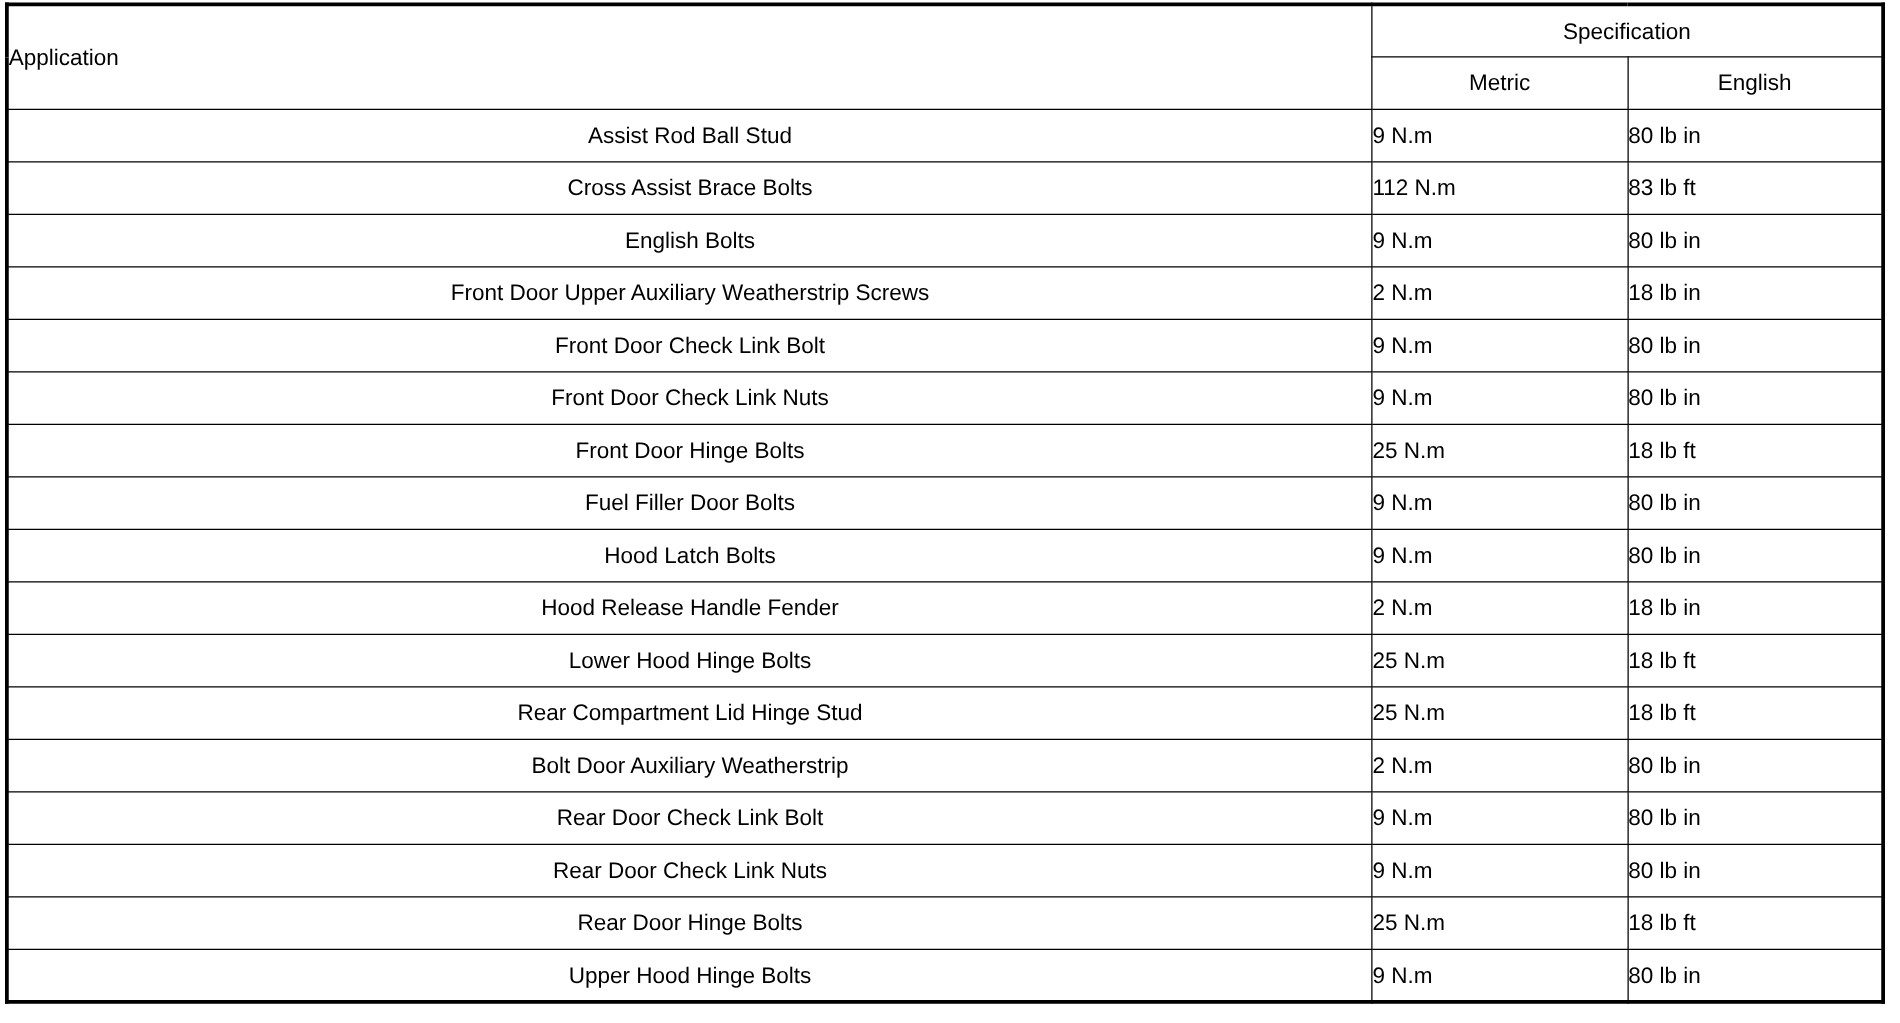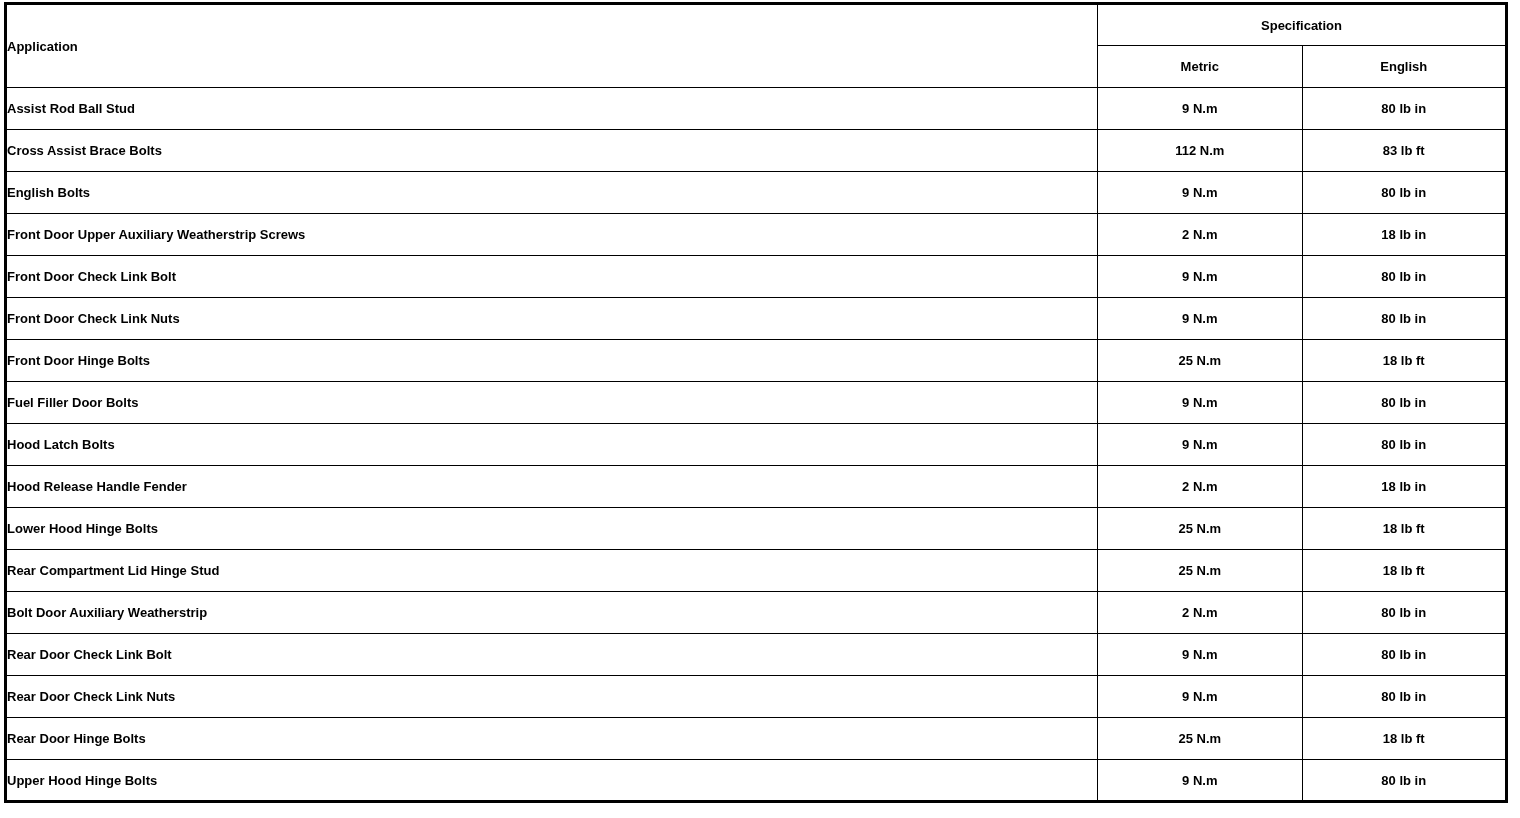--- a/index.html
+++ b/index.html
@@ -23,22 +23,22 @@
   table.spec-table {
     border-collapse: collapse;
     width: 1504px;
     table-layout: fixed;
     border: 3px solid #000000;
   }
   table.spec-table td,
   table.spec-table th {
     border: 1.5px solid #000000;
     padding: 0;
-    font-size: 13px;
-    font-weight: bold;
+    font-size: 18px;
+    font-weight: normal;
     vertical-align: middle;
     height: 42px;
     box-sizing: border-box;
   }
   thead th {
     font-weight: bold;
     text-align: center;
   }
   th.app-head {
     width: 1092px;
@@ -52,26 +52,25 @@
   }
   th.metric-head {
     width: 206px;
   }
   th.english-head {
     width: 204px;
     margin-left: 29px;
   }
   td.app-cell {
     padding-left: 8px;
-    text-align: left;
+    text-align: center;
     white-space: nowrap;
     overflow: hidden;
   }
   td.val-cell {
-    text-align: center;
   }
   
   table.spec-table {
     border-left-width: 3px;
     border-top-width: 3px;
     border-right-width: 3px;
     border-bottom-width: 3px;
   }
 </style>
 </head>

